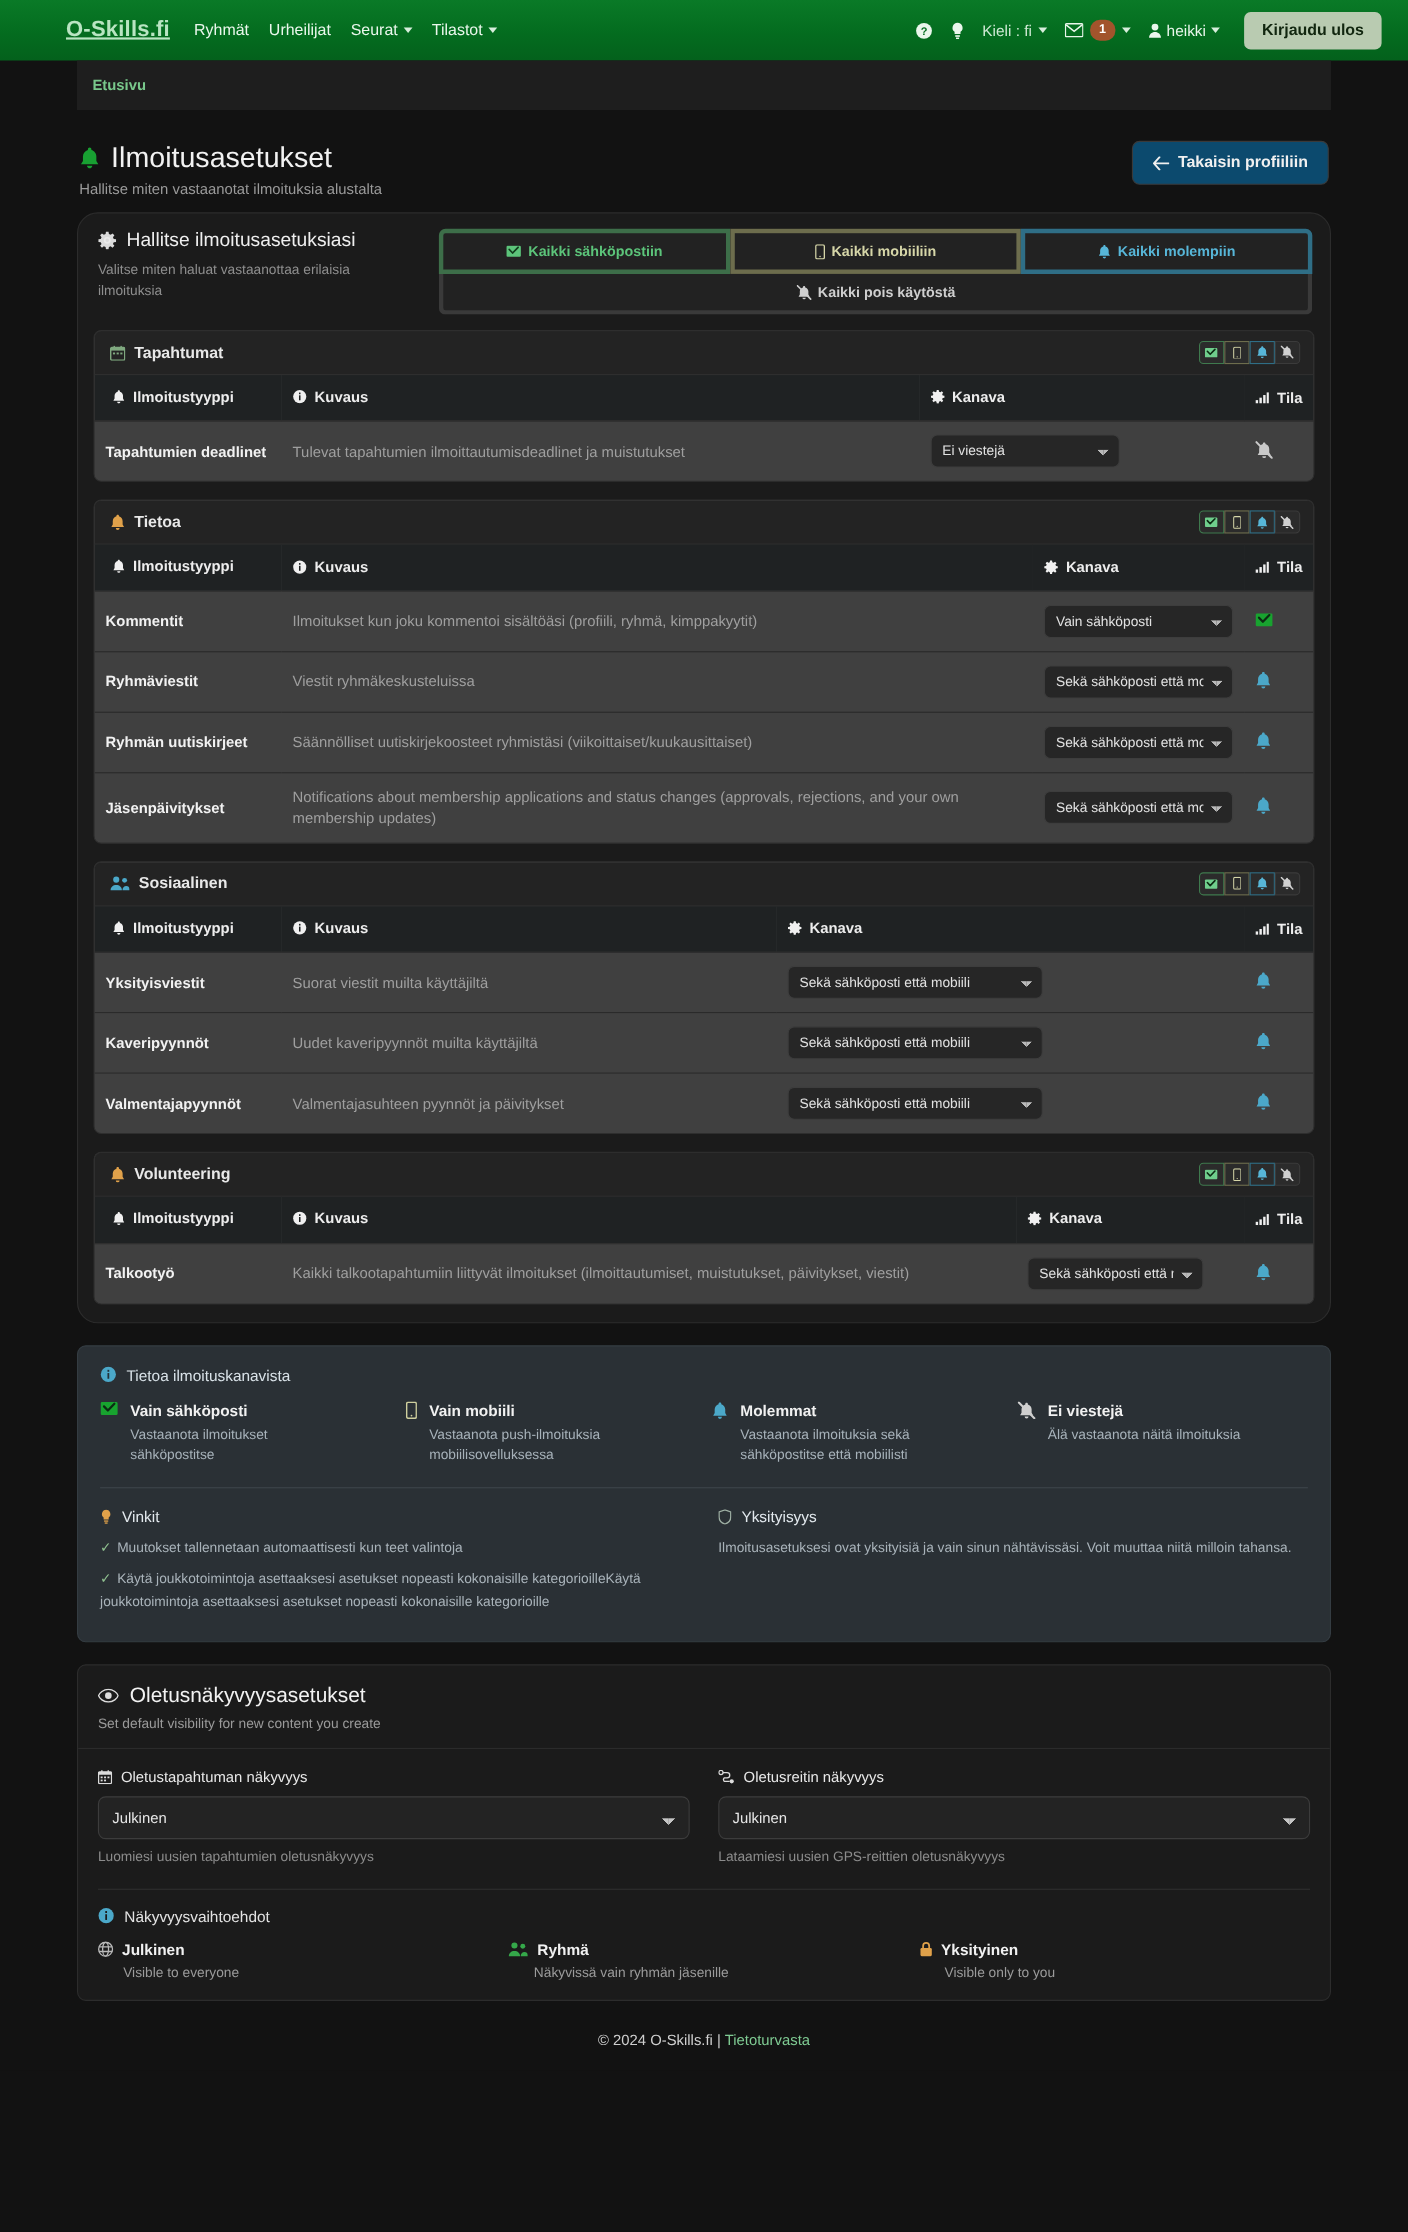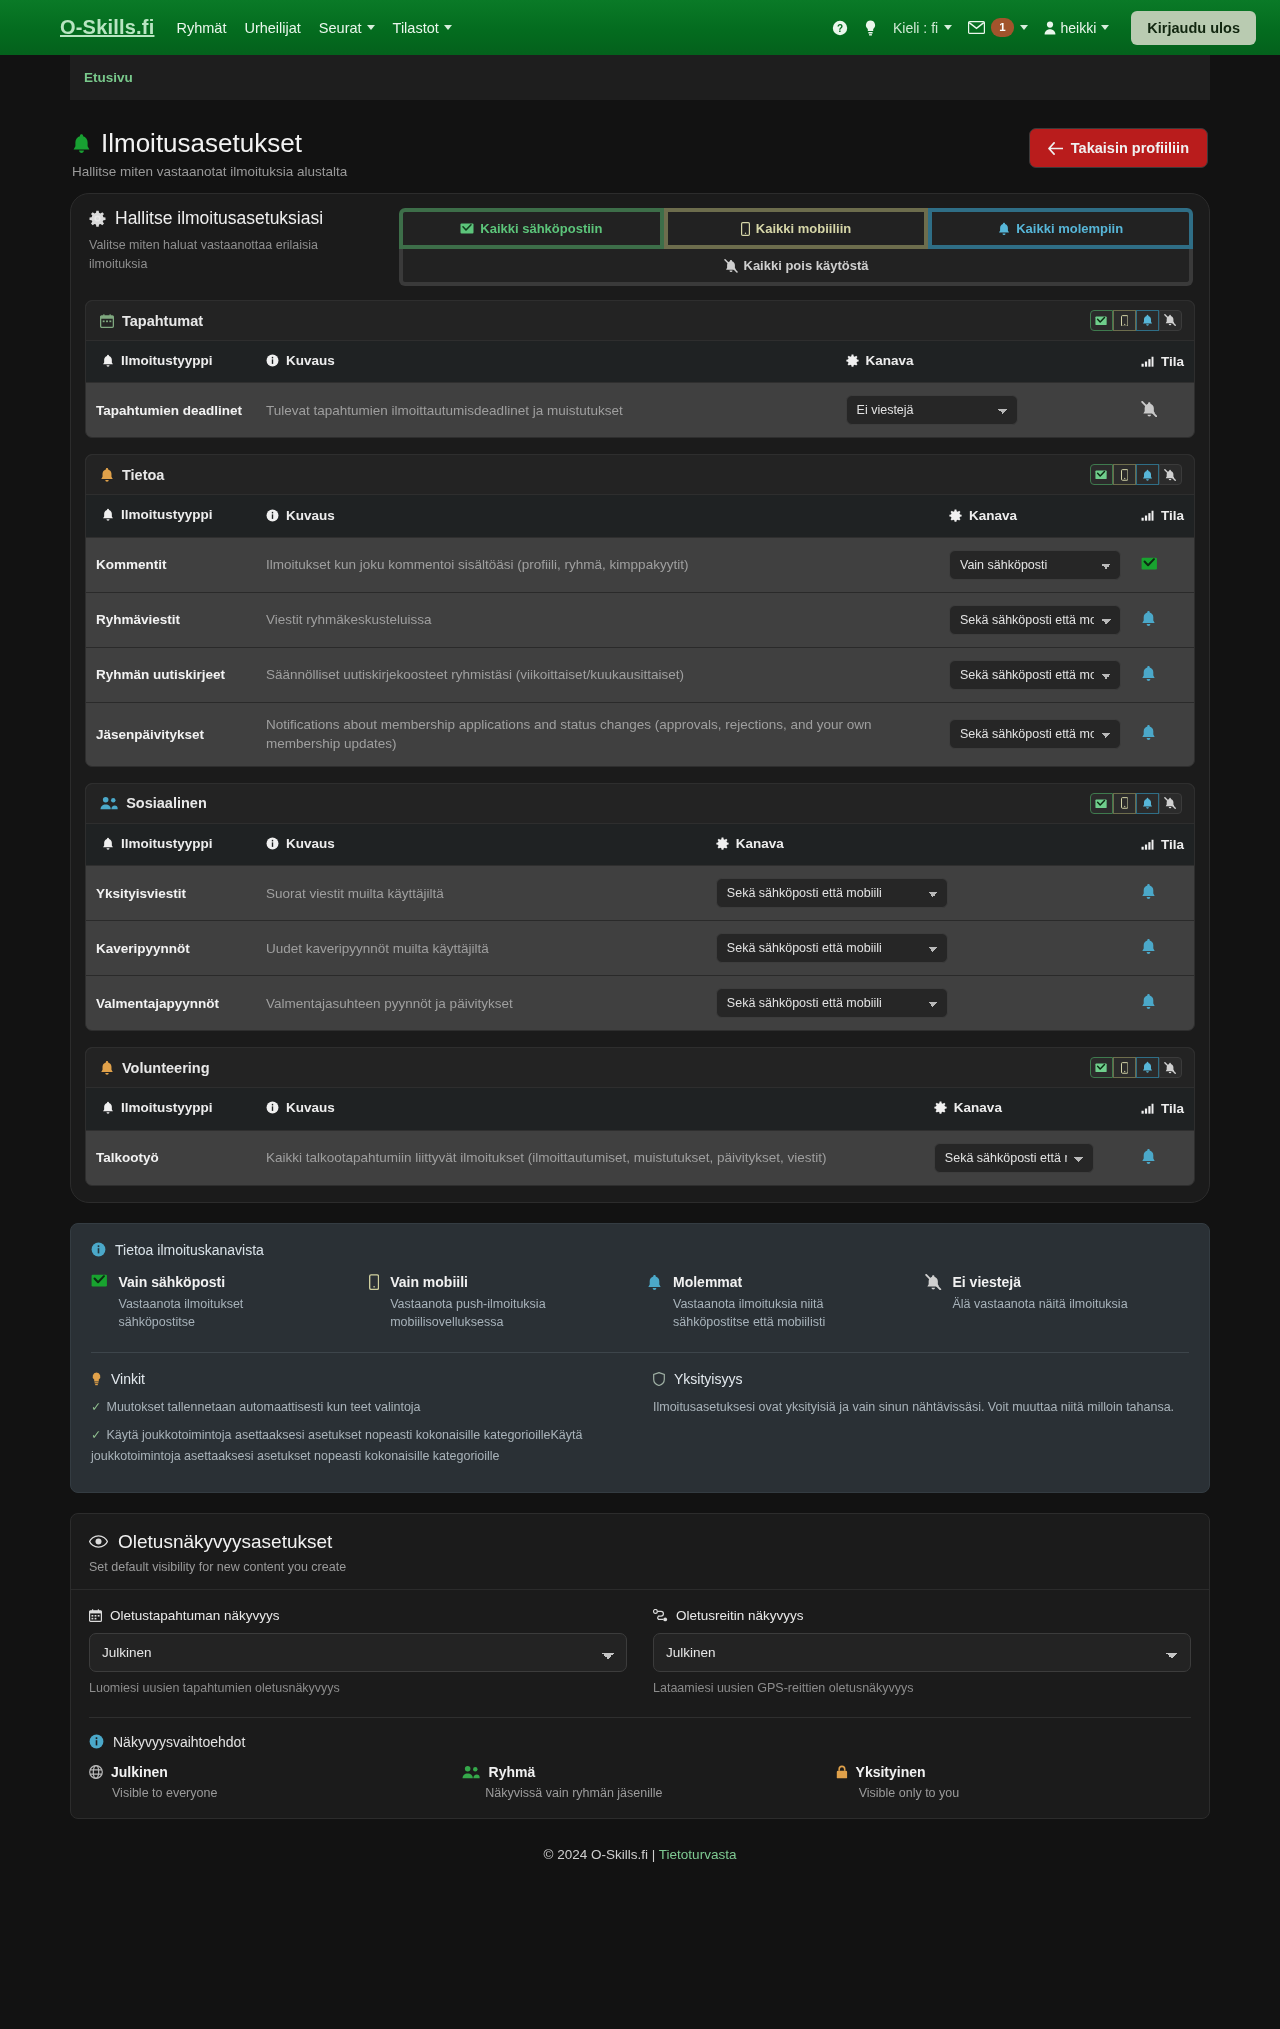--- a/index.html
+++ b/index.html
@@ -98,21 +98,21 @@
     padding: 28px 2px 14px 2px;
   }
   .page-title {
     font-size: 26px;
     font-weight: normal;
     display: flex; align-items: center; gap: 10px;
     color: #f2f2f2;
   }
   .page-sub { font-size: 13.5px; color: #9a9a9a; margin-top: 5px; }
   .back-btn {
-    background: #b91c1c;
+    background: #0c4a6e;
     border: 1px solid #3a3a3a;
     color: #f0f0f0;
     font-size: 14.5px;
     font-weight: bold;
     border-radius: 7px;
     padding: 11px 18px;
     cursor: pointer;
     display: inline-flex; align-items:center; gap: 8px;
     white-space: nowrap;
   }
@@ -962,21 +962,21 @@
    </div>
         <div class="chan-item">
      <span class="ic">
             <svg width="15" height="17.25" viewBox="0 0 12 14">
               <path d="M6 0.8c-.6 0-1 .4-1 1v.3C3.3 2.6 2.1 4.1 2.1 5.9v2.6L1 10.5h10L9.9 8.5V5.9c0-1.8-1.2-3.3-2.9-3.8v-.3c0-.6-.4-1-1-1z" fill="#4ba8c9"></path>
               <path d="M4.5 11.4h3a1.5 1.5 0 0 1-3 0z" fill="#4ba8c9"></path>
             </svg>
           </span>
      <div>
        <div class="chan-name">Molemmat</div>
-       <div class="chan-desc">Vastaanota ilmoituksia niitä sähköpostitse että mobiilisti</div>
+       <div class="chan-desc">Vastaanota ilmoituksia sekä sähköpostitse että mobiilisti</div>
      </div>
    </div>
         <div class="chan-item">
      <span class="ic">
             <svg width="16.5" height="16.5" viewBox="0 0 14 14">
               <path d="M7 1c-.6 0-1 .4-1 1v.3C4.3 2.8 3.1 4.3 3.1 6.1v2.6L2 10.7h10L10.9 8.7V6.1c0-1.8-1.2-3.3-2.9-3.8V2c0-.6-.4-1-1-1z" fill="#cfcfcf"></path>
               <path d="M5.5 11.6h3a1.5 1.5 0 0 1-3 0z" fill="#cfcfcf"></path>
               <path d="M1 0.8 L13 13" stroke="#cfcfcf" stroke-width="1.6" stroke-linecap="round"></path>
             </svg>
           </span>

